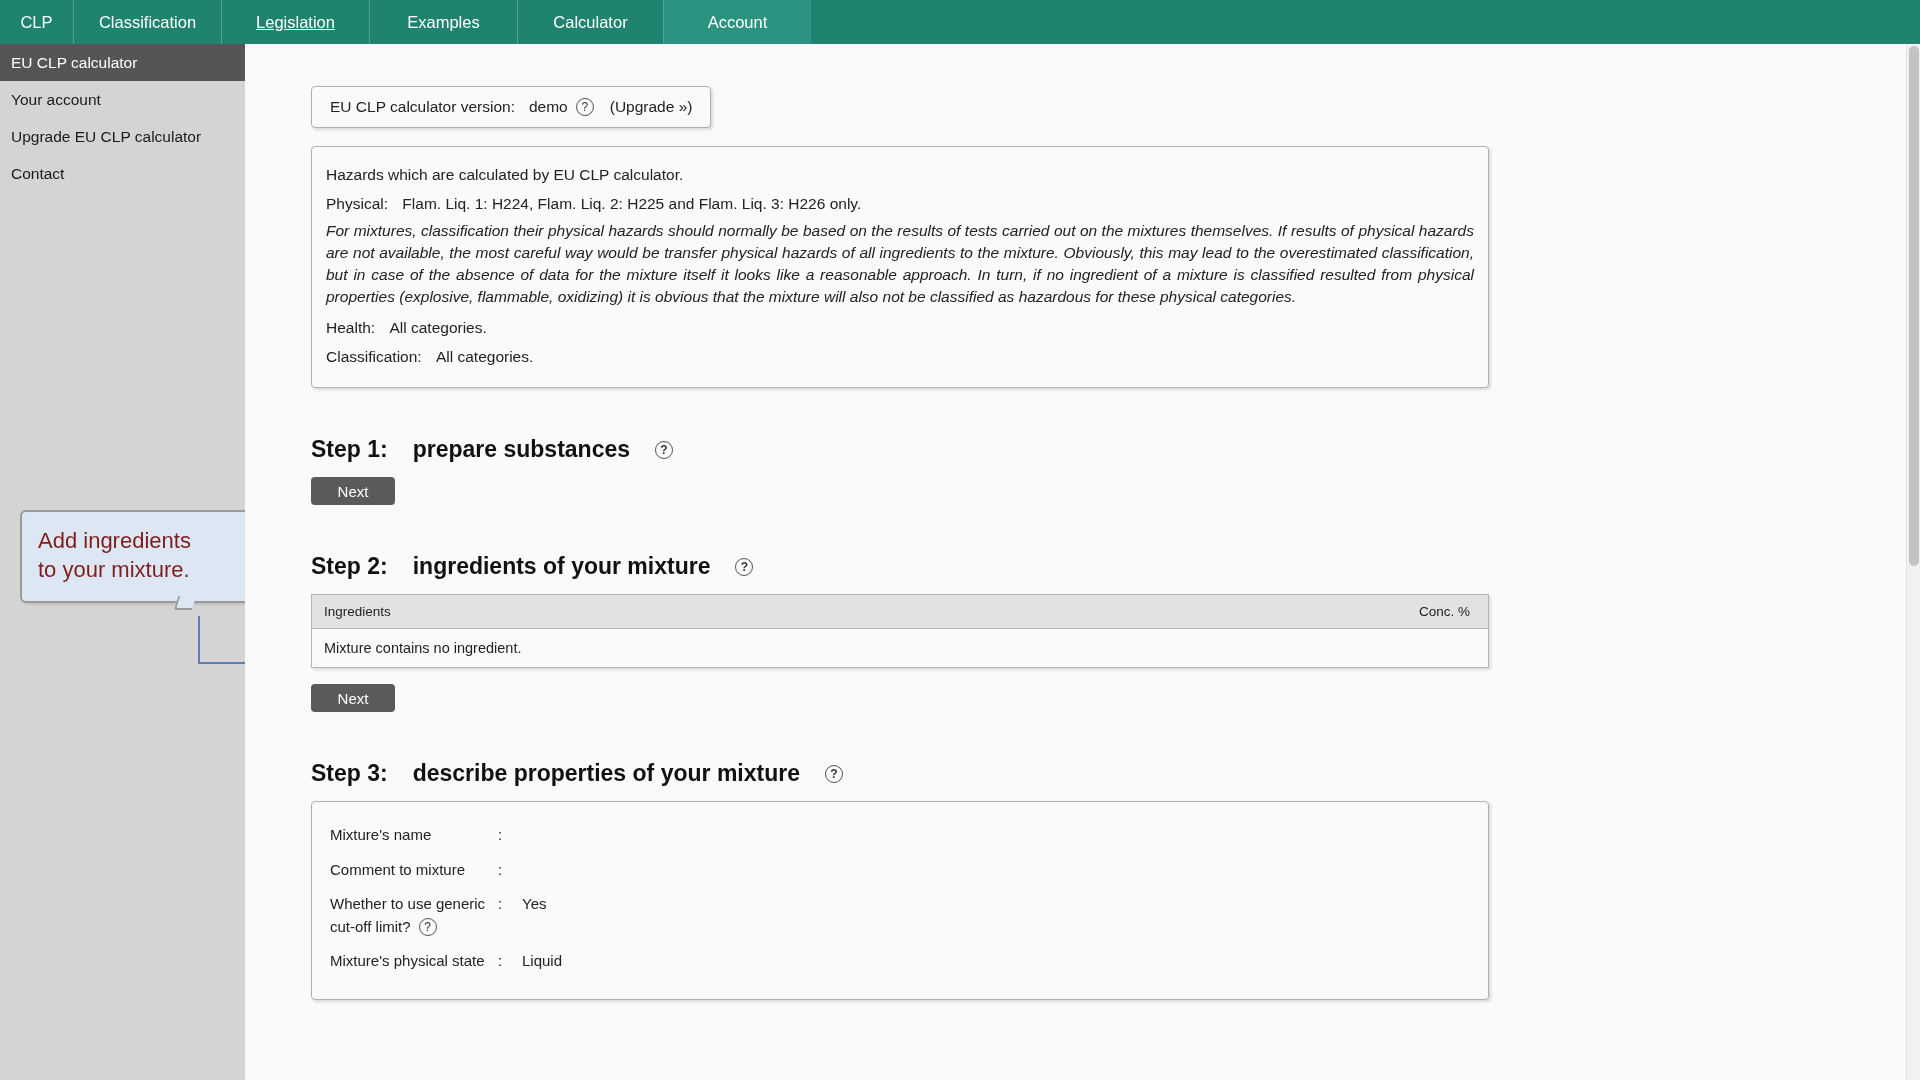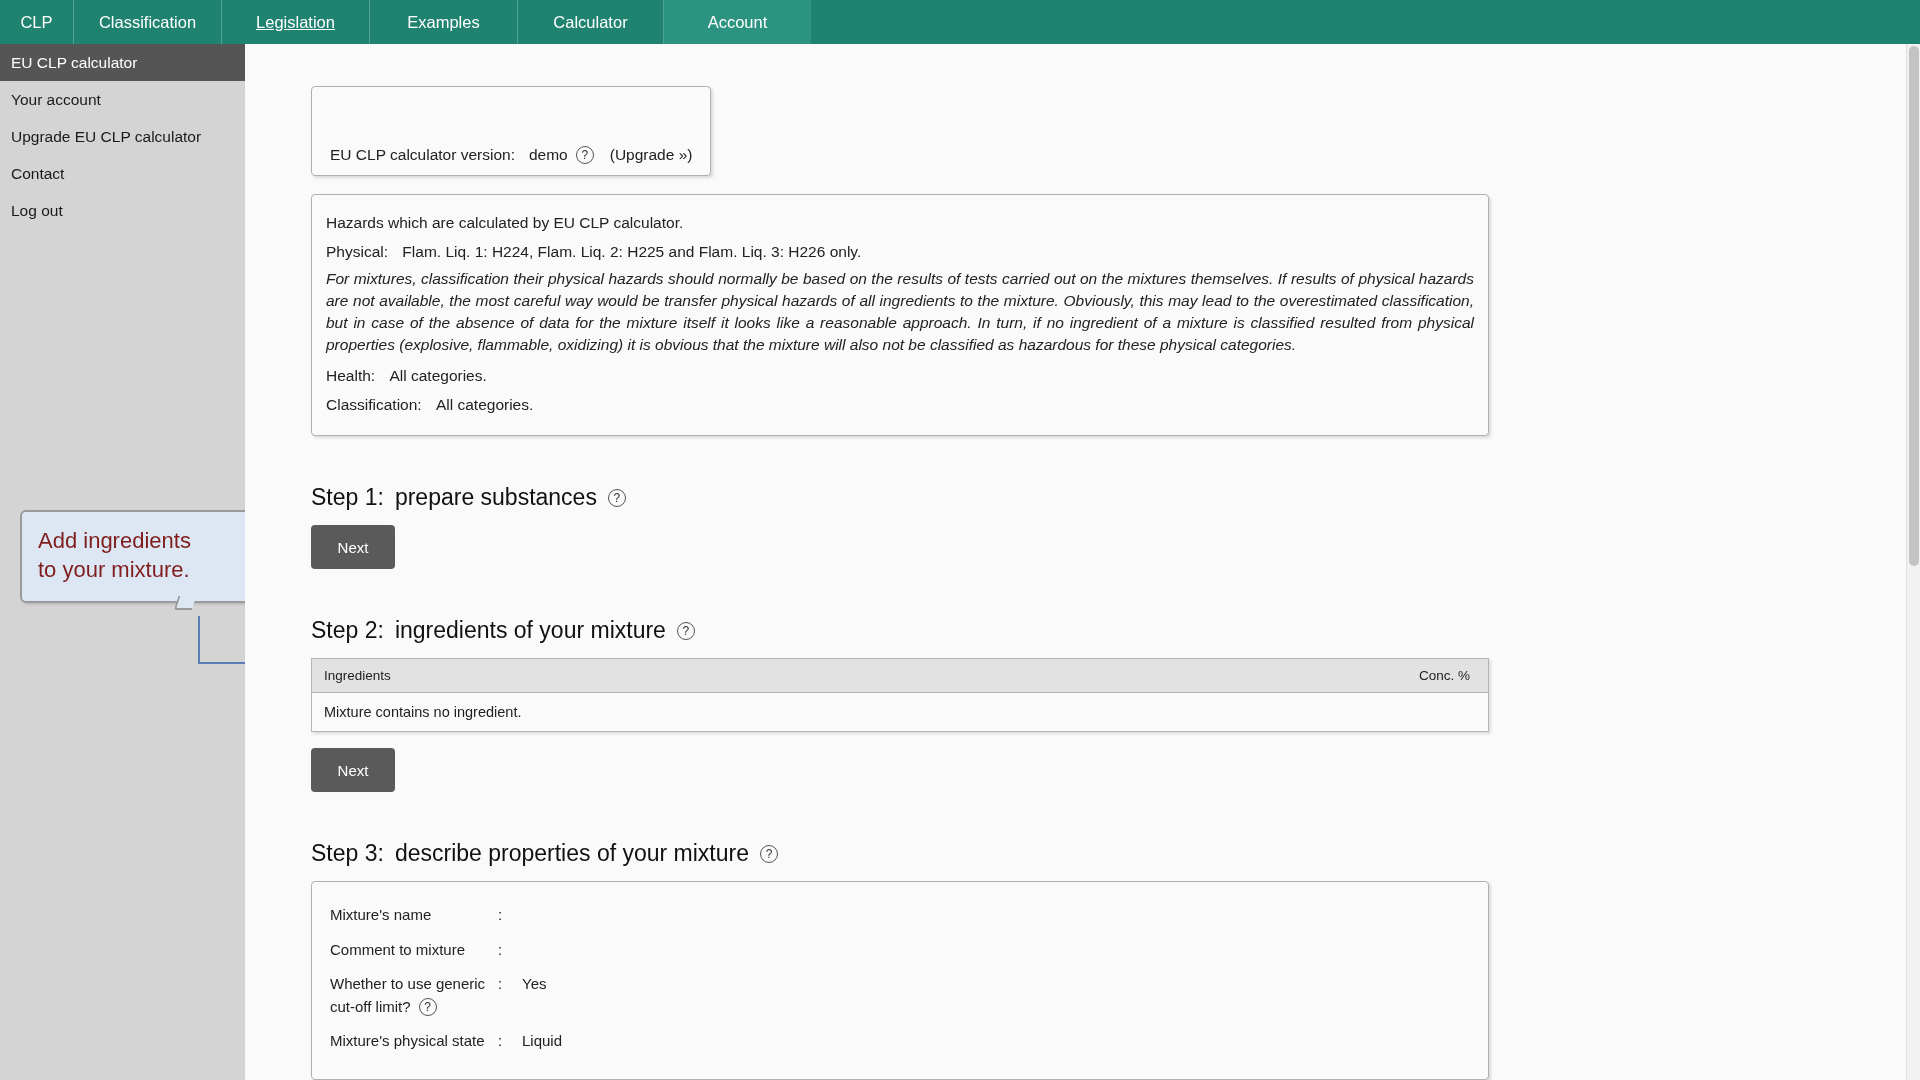--- a/index.html
+++ b/index.html
@@ -141,21 +141,21 @@
   .version-box {
     display: inline-flex;
     align-items: flex-end;
     gap: 8px;
     padding: 11px 18px;
     font-size: 15.5px;
     color: #222222;
     margin-bottom: 18px;
   }
   .version-box .val { margin-left: 6px; }
-  .upg { margin-left: 8px; color: #222222; cursor: pointer; margin-top: 48px; }
+  .upg { margin-left: 8px; color: #222222; cursor: pointer; }
 
   .hazards-box {
     width: 1178px;
     padding: 14px 14px 16px 14px;
     font-size: 15.5px;
     color: #222222;
     line-height: 1.0;
   }
   .hz-line { padding: 6px 0 7px 0; }
   .hz-line .lbl { }
@@ -166,37 +166,37 @@
     line-height: 1.42;
     padding: 2px 0 6px 0;
   }
 
   .step-head {
     font-size: 23px;
     color: #111111;
     margin: 48px 0 14px 0;
     display: flex;
     align-items: center;
-    gap: 11px;
-    font-weight: normal;
+    gap: 25px;
+    font-weight: bold;
   }
   .step-head .num { }
   .step-head .txt { }
 
   .btn-next {
     display: inline-flex;
     align-items: center;
     justify-content: center;
     background: #5a5a5a;
     color: #ffffff;
     font-size: 15px;
     border: none;
     border-radius: 4px;
     padding: 0 14px;
-    height: 44px;
+    height: 28px;
     min-width: 84px;
     cursor: pointer;
     font-family: "Liberation Sans", sans-serif;
   }
 
   .qmark {
     display: inline-flex;
     align-items: center;
     justify-content: center;
     width: 18px; height: 18px;
@@ -302,23 +302,20 @@
         <span>EU CLP calculator</span>
       </div>
     <div class="sb-item">
         <span>Your account</span>
       </div>
     <div class="sb-item">
         <span>Upgrade EU CLP calculator</span>
       </div>
     <div class="sb-item">
         <span>Contact</span>
-      </div>
-    <div class="sb-item">
-        <span>Log out</span>
       </div>
 
     <div class="callout">
       <div>Add ingredients</div>
       <div>to your mixture.</div>
     </div>
     <div class="callout-notch"></div>
     <div class="callout-tail"></div>
     <div class="callout-arrow"></div>
   </div>

